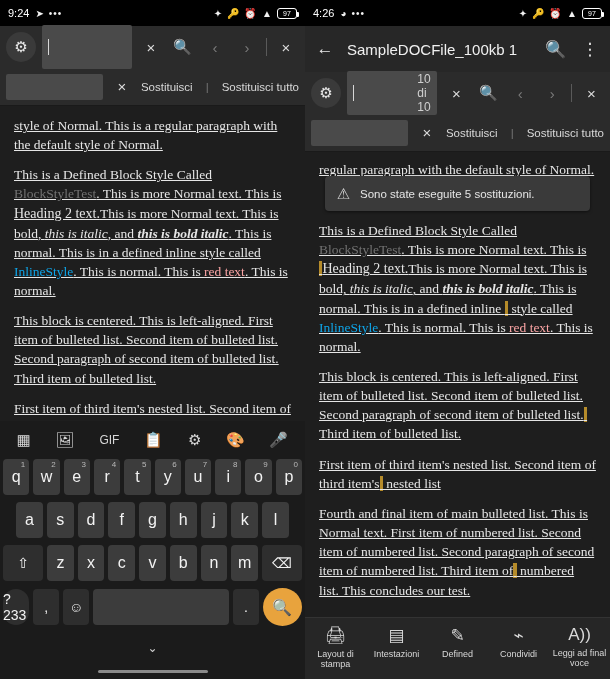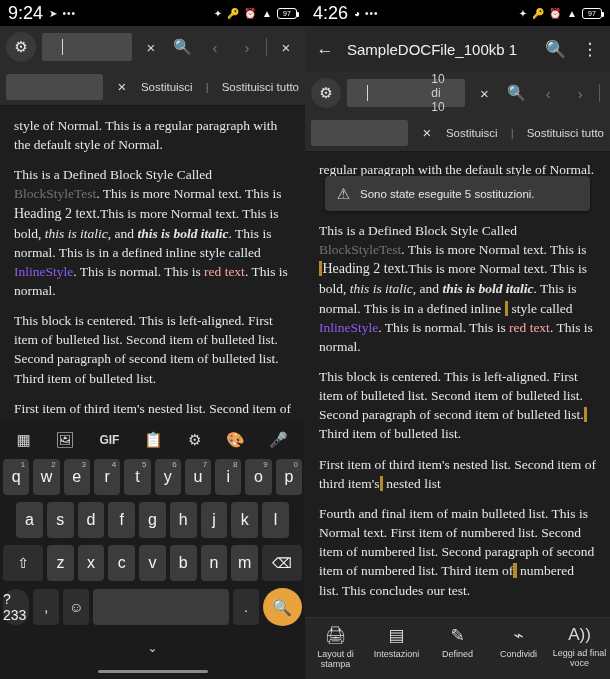--- a/index.html
+++ b/index.html
@@ -20,21 +20,21 @@
   .right { left: 305px; }
 
   
   .statusbar {
     height: 26px;
     background: #000;
     display: flex; align-items: center;
     padding: 0 8px;
     color: #fff; font-size: 12px;
   }
-  .statusbar .clock { font-size: 18px; font-weight: 500; }
+  .statusbar .clock { font-size: 11px; font-weight: 500; }
   .status-left-icons { display: flex; align-items: center; gap: 5px; margin-left: 6px; }
   .status-right { margin-left: auto; display: flex; align-items: center; gap: 5px; }
   .sicon { font-size: 10px; opacity: .95; display:inline-block; }
   .batt {
     border: 1px solid #fff; border-radius: 3px;
     width: 20px; height: 11px; position: relative;
     display: flex; align-items: center; justify-content: center;
     font-size: 7px; color: #fff;
   }
   .batt:after {
@@ -50,25 +50,25 @@
     padding: 0 6px; gap: 6px;
     color: #ddd;
   }
   .gear-btn {
     width: 30px; height: 30px; border-radius: 50%;
     background: #3a3a3a;
     display: flex; align-items: center; justify-content: center;
     color: #e8e8e8; font-size: 15px; flex: none;
   }
   .search-field {
-    flex: 1; height: 28px;
+    flex: 1; height: 44px;
     background: #4a4a4a;
     border-radius: 2px;
     display: flex; align-items: center;
-    padding: 0 20px;
+    padding: 0 6px;
     color: #fff; font-size: 12px;
     position: relative;
     gap: 32px;
   }
   .search-field .caret {
     width: 1px; height: 16px; background: #d7d7d7;
   }
   .search-field .count {
     margin-left: auto; color: #d0d0d0; font-size: 12px;
   }
@@ -99,25 +99,26 @@
   .replace-actions .sep { color: #777; }
 
   
   .doc {
     background: #1e1e1e;
     color: #e6e6e6;
     padding: 10px 14px 0 14px;
     font-family: "Liberation Serif", serif;
     font-size: 13.5px;
     line-height: 1.42;
+    text-decoration: underline;
   }
   .doc p { margin-bottom: 11px; }
   .hl { background: #b58b2a; color: #e6e6e6; }
   .blockstyle { color: #737373; margin-top: 48px; }
-  .inline { color: #8b5cf6; }
+  .inline { color: #0ea5e9; }
   .red { color: #fca5a5; }
   .it { font-style: italic; }
   .bold { font-weight: bold; }
   .h2 { font-size: 14px; }
 
   
   .rheader {
     height: 46px;
     background: #272727;
     display: flex; align-items: center;
@@ -256,21 +257,21 @@
       <span>This is a Defined Block Style Called </span><span class="blockstyle">BlockStyleTest</span><span>. This is more Normal text. This is  </span><span class="h2">Heading 2 text.</span><span>This  is  more Normal text. This is bold, </span><span class="it">this is italic</span><span>, and </span><span class="it bold">this is bold italic</span><span>. This is normal. This is in a defined inline  style called </span><span class="inline">InlineStyle</span><span>. This is normal. This is </span><span class="red">red text</span><span>. This is normal.</span>
     </p>
     <p><span>This block is centered. This is left-aligned. First item of bulleted list. Second item of bulleted list. Second paragraph of second item of bulleted list.  Third item of bulleted list.</span></p>
     <p><span>First item of third item's nested list. Second item of third item's  nested list</span></p>
   </div>
 
   <div class="kbd">
     <div class="kbd-top">
       <span>▦</span>
       <span>🖼</span>
-      <span style="font-size:12px;font-weight:bold;">GIF</span>
+      <span style="font-size:12px;font-weight:normal;">GIF</span>
       <span>📋</span>
       <span>⚙</span>
       <span>🎨</span>
       <span>🎤</span>
     </div>
     <div class="krow">
       <div class="key">
           <span class="sup">1</span>
           <span>q</span>
         </div>

